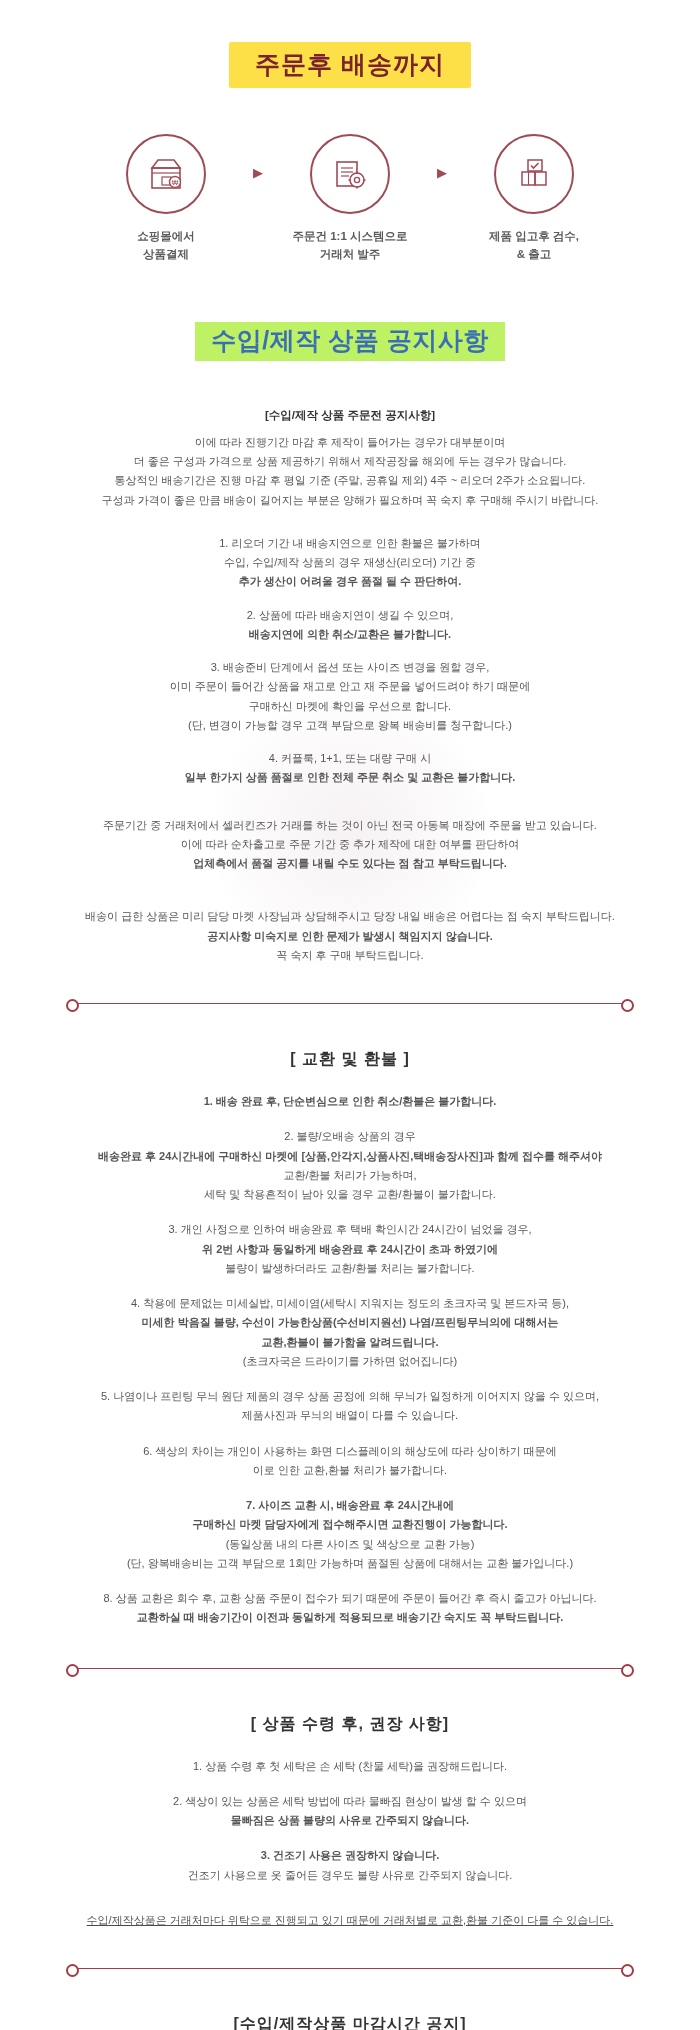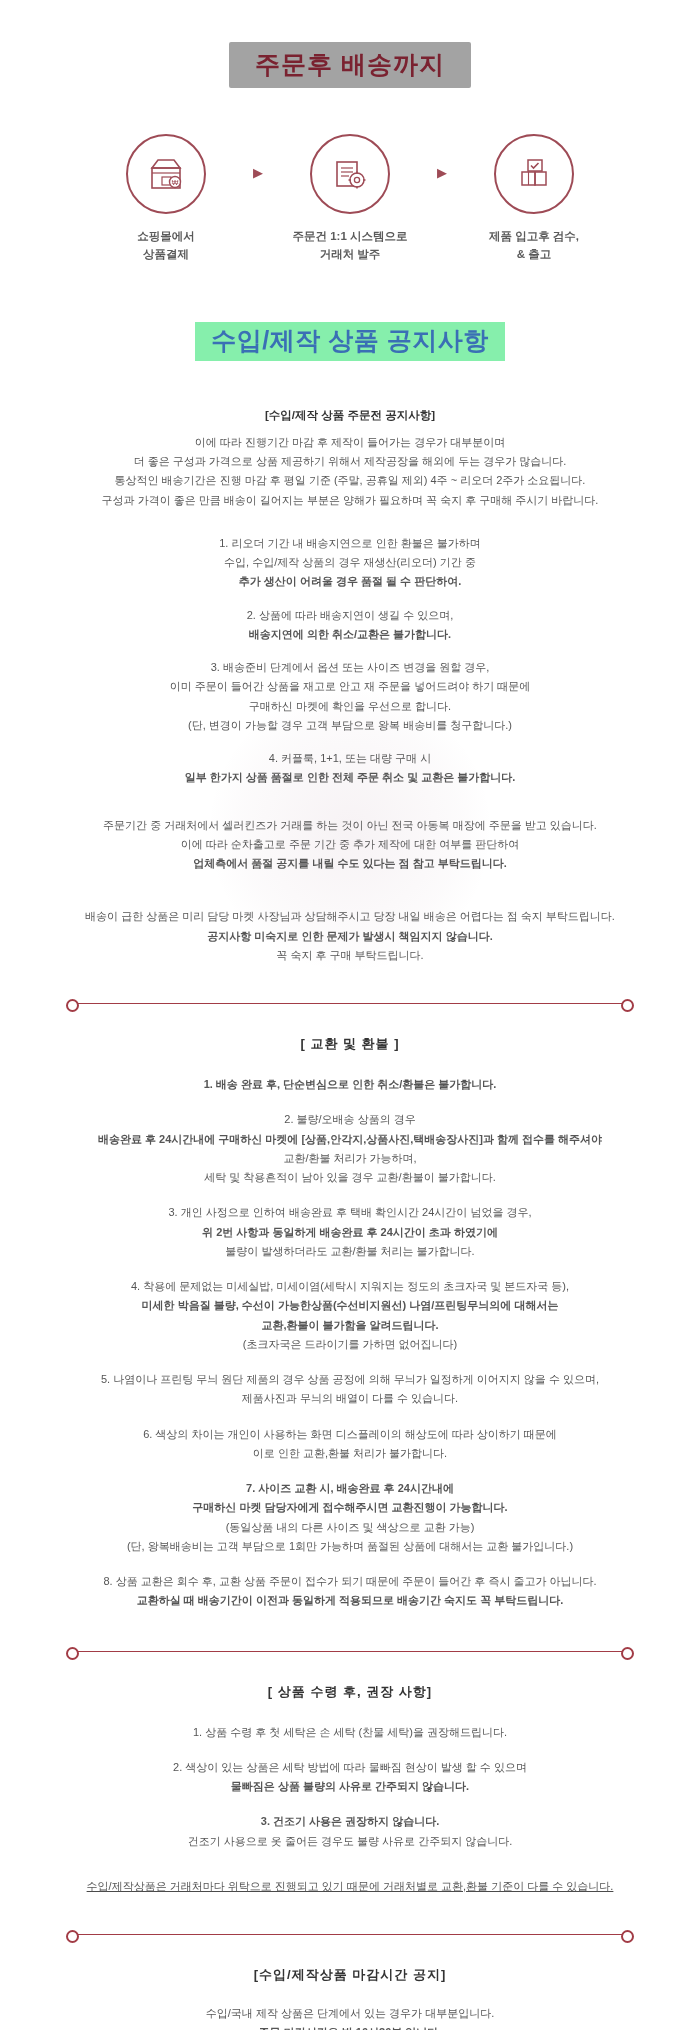--- a/index.html
+++ b/index.html
@@ -34,21 +34,21 @@
   }
   .content { position: relative; z-index: 2; }
 
   
   .top-banner {
     text-align: center;
     padding-top: 42px;
   }
   .top-banner .title-bar {
     display: inline-block;
-    background: #a3a3a3;
+    background: #fde047;
     padding: 6px 26px 7px 26px;
     border-radius: 2px;
   }
   .top-banner .title-bar span {
     font-size: 25px;
     font-weight: bold;
     letter-spacing: 1px;
     color: #7a2230;
   }
 
@@ -91,21 +91,21 @@
     font-size: 13px;
   }
 
   
   .section-title {
     margin-top: 58px;
     text-align: center;
   }
   .section-title .hl {
     display: inline-block;
-    background: #86efac;
+    background: #bef264;
     padding: 2px 16px 4px 16px;
   }
   .section-title .hl span {
     font-size: 25px;
     font-weight: bold;
     color: #3a6fb5;
     letter-spacing: 0.5px;
   }
 
   
@@ -146,22 +146,22 @@
     height: 9px;
     border-radius: 50%;
     border: 2px solid #a23c46;
     background: #ffffff;
   }
   .divider .dot.l { left: -4px; }
   .divider .dot.r { right: -4px; }
 
   .sub-head {
     text-align: center;
-    margin-top: 26px;
-    font-size: 13px;
+    margin-top: 40px;
+    font-size: 16px;
     font-weight: bold;
     color: #333333;
     letter-spacing: 1px;
   }
 </style>
 </head>
 <body>
 
 <div class="page">
   <div class="watermark"></div>

